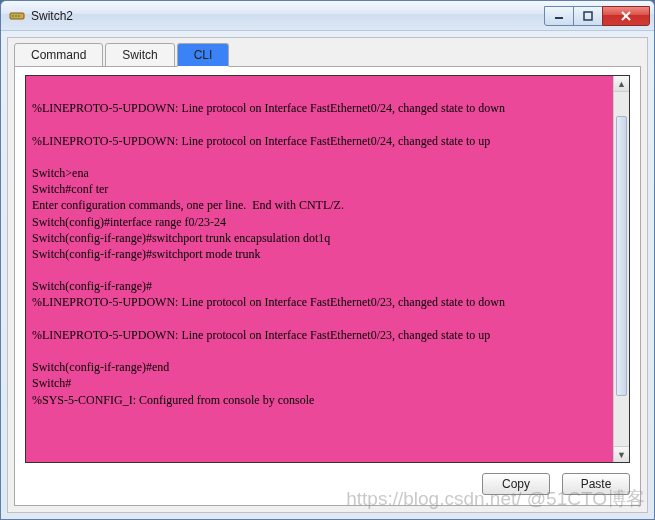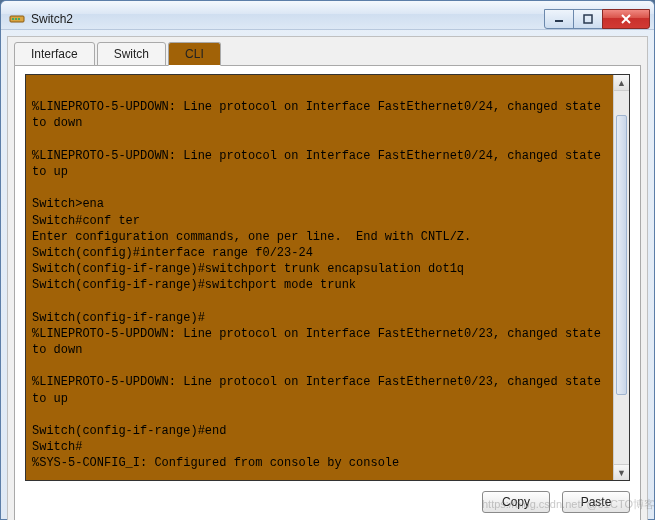--- a/index.html
+++ b/index.html
@@ -21,21 +21,21 @@
     box-shadow: 0 0 8px rgba(0,0,0,0.3);
     display: flex;
     flex-direction: column;
   }
   .titlebar {
     height: 30px;
     background: linear-gradient(to bottom, #f4f8fd 0%, #dce7f5 45%, #cfdef0 46%, #dde8f5 100%);
     border-bottom: 1px solid #b8c8dd;
     display: flex;
     align-items: center;
-    padding: 8px 4px 0 8px;
+    padding: 0 4px 0 8px;
     border-radius: 6px 6px 0 0;
   }
   .titlebar .icon {
     width: 16px; height: 16px;
     margin-right: 6px;
     display: inline-flex;
     align-items: center;
     justify-content: center;
   }
   .titlebar .title {
@@ -81,21 +81,21 @@
     padding: 4px 16px;
     border: 1px solid #a9a9a9;
     background: #f4f4f4;
     margin-right: 2px;
     border-radius: 3px 3px 0 0;
     font-size: 12px;
     color: #222;
     cursor: pointer;
   }
   .tab.active {
-    background: #a16207;
+    background: #3b82f6;
     border-bottom: 1px solid #fff;
     font-weight: normal;
   }
   .tabpanel {
     flex: 1;
     background: #fff;
     border: 1px solid #a9a9a9;
     display: flex;
     flex-direction: column;
     padding: 8px 10px 10px 10px;
@@ -108,23 +108,23 @@
     margin: 4px 0 10px 0;
   }
   .terminal-wrap {
     flex: 1;
     border: 1px solid #333;
     position: relative;
     display: flex;
   }
   .terminal {
     flex: 1;
-    background: #a16207;
+    background: #ec4899;
     color: #000;
-    font-family: Liberation Mono, monospace;
+    font-family: Liberation Serif, serif;
     font-size: 12px;
     line-height: 1.35;
     padding: 8px 6px;
     white-space: pre-wrap;
     overflow-y: auto;
     word-break: break-word;
   }
   .scrollbar {
     width: 16px;
     background: #eaeaea;
@@ -161,24 +161,24 @@
     border: 1px solid #8a8a8a;
     border-radius: 3px;
     background: linear-gradient(to bottom, #fefefe, #e4e4e4);
     font-size: 12px;
     color: #222;
     cursor: pointer;
     text-align: center;
   }
   .watermark {
     position: absolute;
-    right: 0;
+    right: 10px;
     bottom: 8px;
     color: rgba(120,120,120,0.4);
-    font-size: 11px;
+    font-size: 19px;
     pointer-events: none;
   }
 </style>
 </head>
 <body>
 
 <div class="window">
   <div class="titlebar">
     <span class="icon">
       <svg width="16" height="16" viewBox="0 0 16 16">
@@ -204,21 +204,21 @@
         <svg width="12" height="12">
             <line x1="2" y1="2" x2="10" y2="10" stroke="#fff" stroke-width="2"></line>
             <line x1="10" y1="2" x2="2" y2="10" stroke="#fff" stroke-width="2"></line>
           </svg>
       </div>
     </div>
   </div>
 
   <div class="content">
     <div class="tabs">
-      <div class="tab">Interface</div>
+      <div class="tab">Command</div>
       <div class="tab">Switch</div>
       <div class="tab active">CLI</div>
     </div>
     <div class="tabpanel">
       <div class="terminal-wrap">
         <div class="terminal">
 %LINEPROTO-5-UPDOWN: Line protocol on Interface FastEthernet0/24, changed state to down
 
 %LINEPROTO-5-UPDOWN: Line protocol on Interface FastEthernet0/24, changed state to up
 

